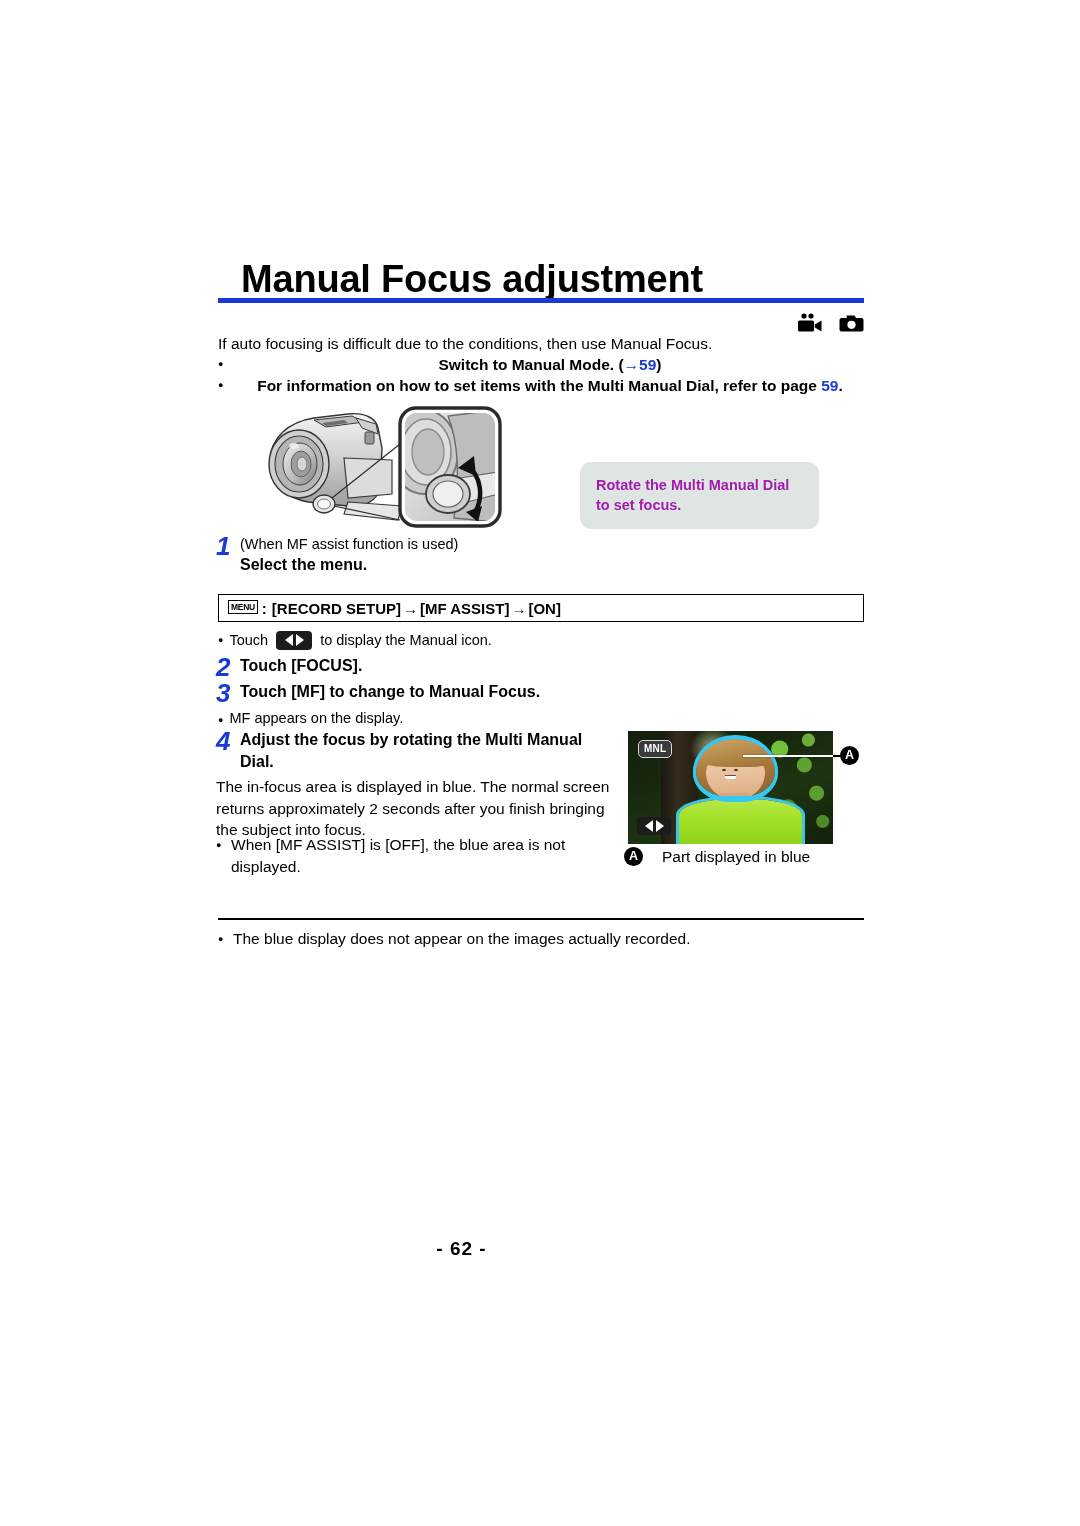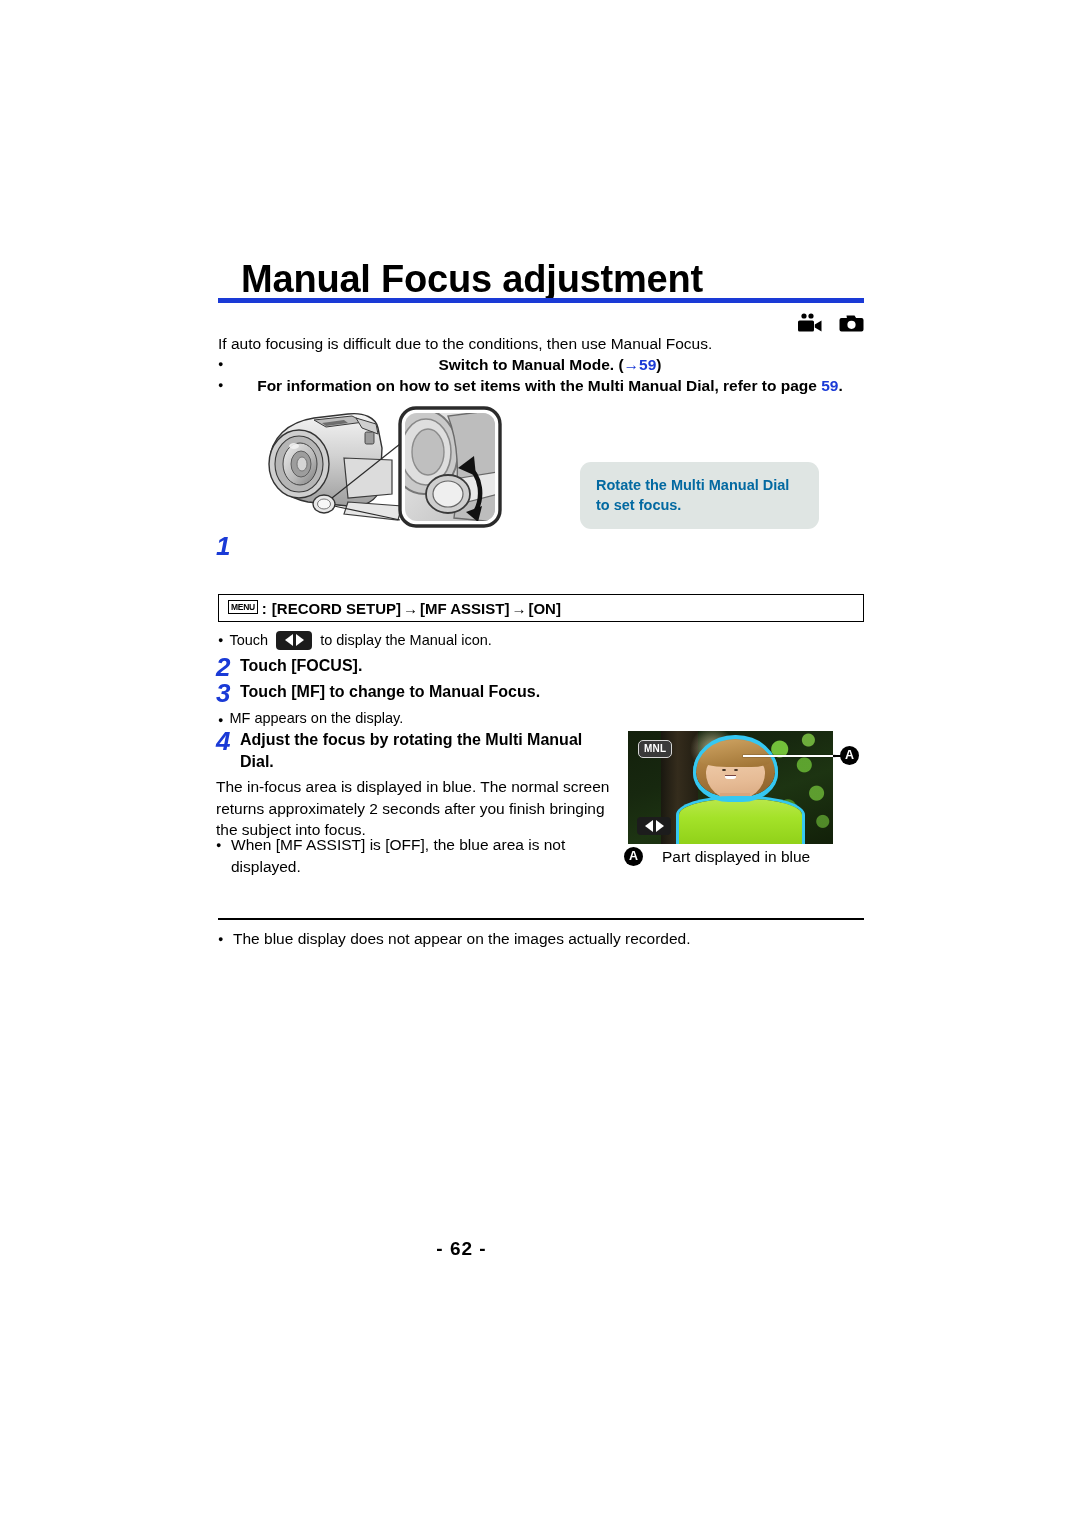--- a/index.html
+++ b/index.html
@@ -101,21 +101,21 @@
     top: 462px;
     width: 239px;
     min-height: 58px;
     background: #dfe5e3;
     border-radius: 11px;
     padding: 13px 16px 14px 16px;
     box-sizing: border-box;
     font-size: 14.5px;
     font-weight: bold;
     line-height: 20px;
-    color: #0369a1;
+    color: #a21caf;
   }
 
   
   .step {
     position: absolute;
     display: flex;
     align-items: flex-start;
   }
   .step-num {
     color: #1a3ad6;
@@ -594,20 +594,24 @@
         <path d="M206 66 L222 54 L224 74 Z" fill="#111"></path>
         <path d="M214 110 L230 104 L226 120 Z" fill="#111"></path>
       </g>
     </svg>
   </div>
 
   <div class="callout">Rotate the Multi Manual Dial to set focus.</div>
 
   <div class="step" id="step1">
     <div class="step-num">1</div>
+    <div class="step-body">
+      <div class="step-sub">(When MF assist function is used)</div>
+      <div class="step-bold">Select the menu.</div>
+    </div>
   </div>
 
   <div class="menubox">
     <span class="menu-glyph">MENU</span>
     <span>:</span>
     <span style="width:5px"></span>
     <span>[RECORD SETUP]</span>
     <span class="menu-arrow">→</span>
     <span>[MF ASSIST]</span>
     <span class="menu-arrow">→</span>

